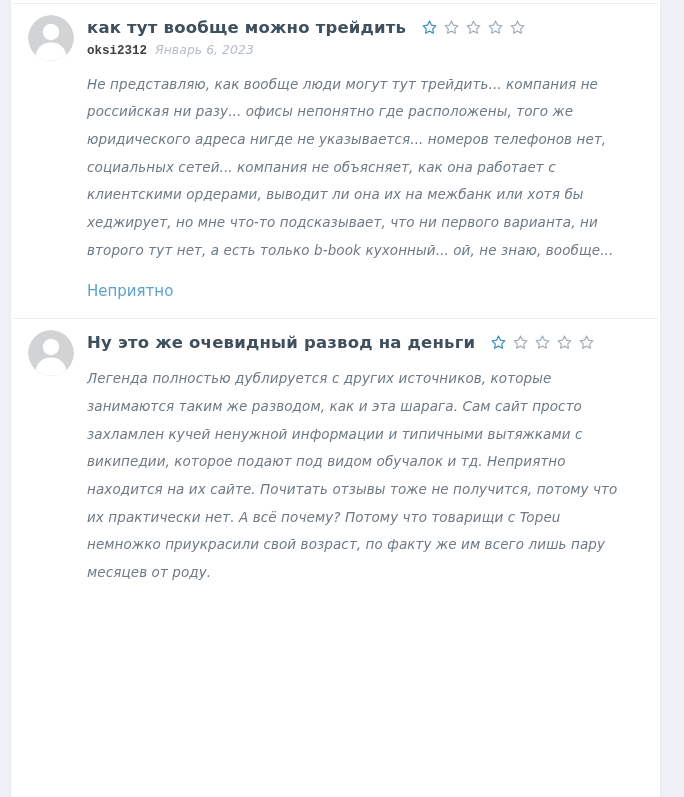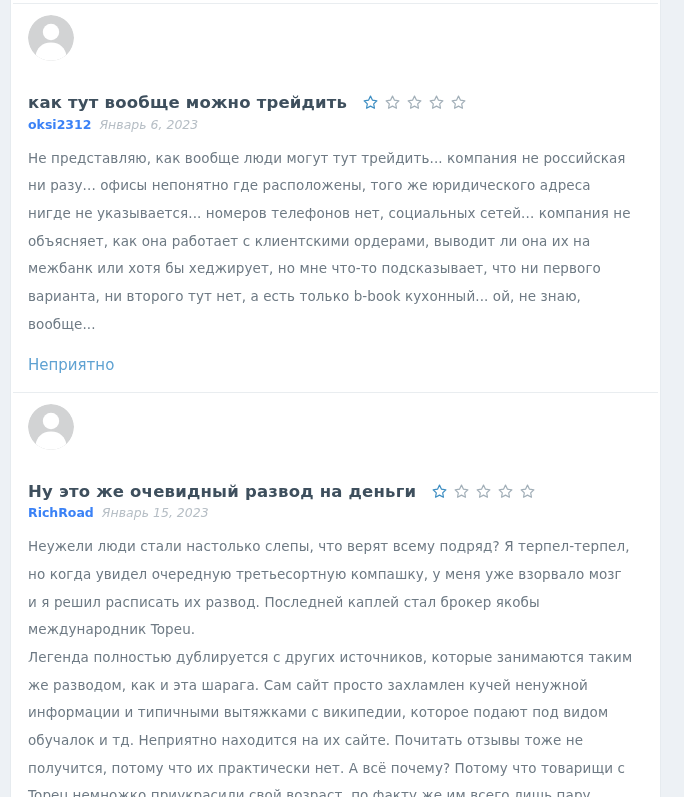--- a/index.html
+++ b/index.html
@@ -11,35 +11,35 @@
   }
   .card{
     position:absolute;left:10px;top:0;width:651px;height:797px;
     background:#ffffff;
     border-left:1px solid #e6ebef;border-right:1px solid #e6ebef;
     box-sizing:border-box;
     overflow:hidden;
   }
   .divider{height:1px;background:#e9edf0;margin:0 2px;}
   .divider.top{margin-top:3px;}
-  .review{display:flex;gap:29px;padding:11px 26px 14px 17px;flex-direction:column;}
+  .review{display:flex;gap:13px;padding:11px 26px 14px 17px;}
   .avatar{width:46px;height:46px;flex-shrink:0;border-radius:50%;overflow:hidden;display:block;}
   .content{flex:1;min-width:0;}
   .head-row{display:flex;align-items:center;gap:15px;margin-top:3px;}
   .title{
     font-size:16.5px;font-weight:bold;color:#3e4f5d;
     letter-spacing:.2px;line-height:1.2;margin:0;
   }
   .stars{display:flex;gap:5px;align-items:center;flex-shrink:0;}
   .star{width:17px;height:17px;fill:none;stroke:#a2afb8;stroke-width:1.7;stroke-linejoin:round;}
   .star.active{stroke:#3e8ec2;}
   .meta{margin-top:4px;font-size:12.5px;}
-  .author{font-weight:bold;color:#3b82f6;}
+  .author{font-weight:bold;color:#404040;font-family:Liberation Mono, monospace;}
   .date{font-style:italic;color:#b6bec5;margin-left:4px;margin-top:36px;}
-  .body{margin-top:13px;}
+  .body{margin-top:13px;font-style:italic;}
   .body p{
     margin:0;font-size:13.5px;color:#6e7a84;line-height:2.05;
     letter-spacing:.1px;
   }
   .reply{
     display:inline-block;margin:17px 0 4px;
     font-size:15px;color:#5fa2d2;text-decoration:none;cursor:pointer;
   }
 </style>
 </head>
@@ -109,26 +109,21 @@
               <path d="M12 3l2.8 5.7 6.2.9-4.5 4.3 1.1 6.2-5.6-3-5.6 3 1.1-6.2L3 9.6l6.2-.9z"></path>
             </svg>
             <svg class="star" viewBox="0 0 24 24">
               <path d="M12 3l2.8 5.7 6.2.9-4.5 4.3 1.1 6.2-5.6-3-5.6 3 1.1-6.2L3 9.6l6.2-.9z"></path>
             </svg>
             <svg class="star" viewBox="0 0 24 24">
               <path d="M12 3l2.8 5.7 6.2.9-4.5 4.3 1.1 6.2-5.6-3-5.6 3 1.1-6.2L3 9.6l6.2-.9z"></path>
             </svg>
           </span>
       </div>
-      <div class="meta">
-        <span class="author">RichRoad</span>
-        <span class="date">Январь 15, 2023</span>
-      </div>
       <div class="body">
-        <p>Неужели люди стали настолько слепы, что верят всему подряд? Я терпел-терпел, но когда увидел очередную третьесортную компашку, у меня уже взорвало мозг и я решил расписать их развод. Последней каплей стал брокер якобы международник Topeu.</p>
         <p>Легенда полностью дублируется с других источников, которые занимаются таким же разводом, как и эта шарага. Сам сайт просто захламлен кучей ненужной информации и типичными вытяжками с википедии, которое подают под видом обучалок и тд. Неприятно находится на их сайте. Почитать отзывы тоже не получится, потому что их практически нет. А всё почему? Потому что товарищи с Topeu немножко приукрасили свой возраст, по факту же им всего лишь пару месяцев от роду.</p>
 
       </div>
 
     </div>
   </div>
 
 </div>
 
 </body></html>

